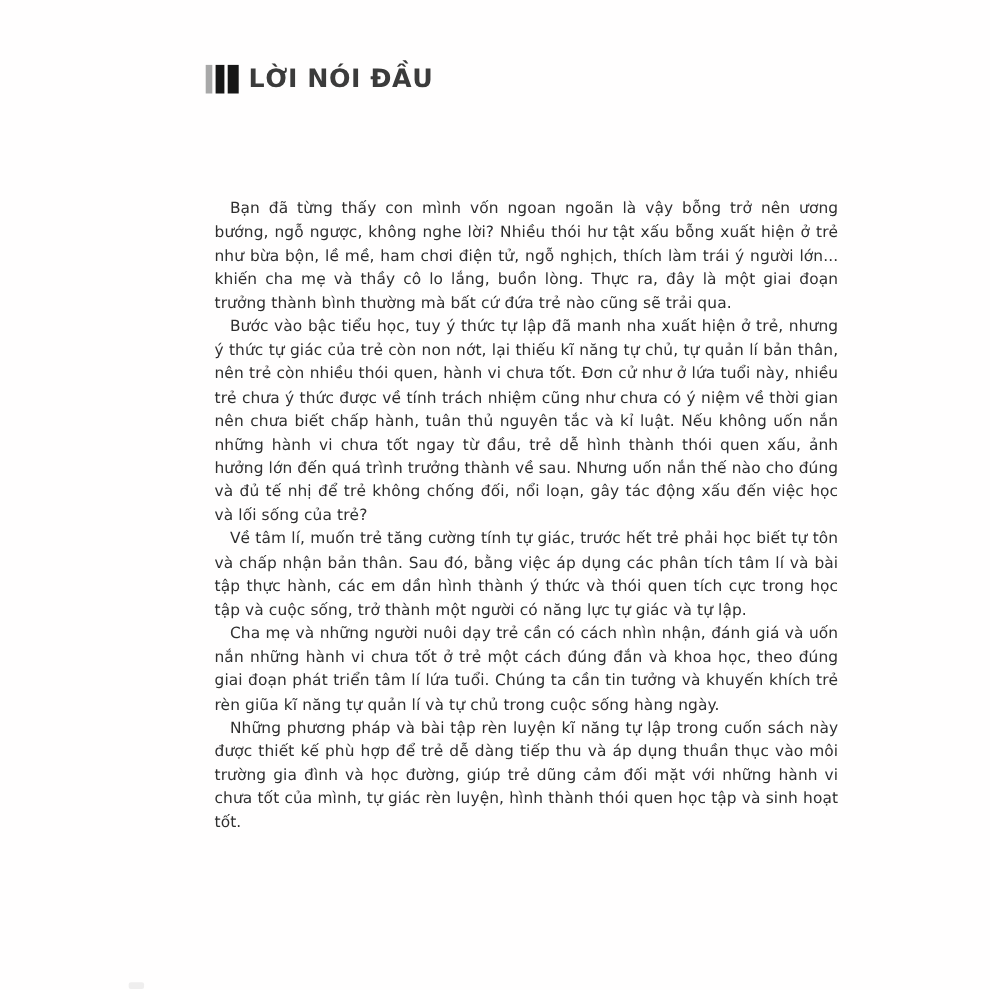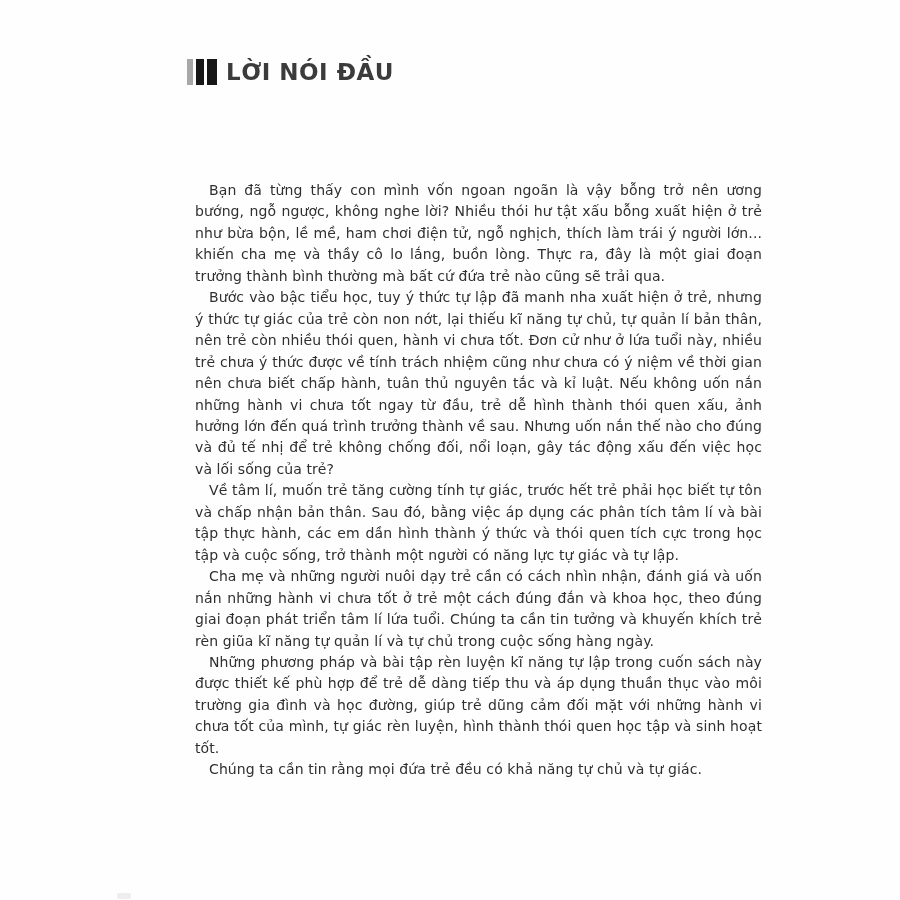--- a/index.html
+++ b/index.html
@@ -84,18 +84,17 @@
     </span>
     <h1 class="page-title" style="color: rgb(59, 59, 59);">LỜI NÓI ĐẦU</h1>
   </div>
 
   <div class="body-text" style="color: rgb(47, 47, 47);">
     <p>Bạn đã từng thấy con mình vốn ngoan ngoãn là vậy bỗng trở nên ương bướng, ngỗ ngược, không nghe lời? Nhiều thói hư tật xấu bỗng xuất hiện ở trẻ như bừa bộn, lề mề, ham chơi điện tử, ngỗ nghịch, thích làm trái ý người lớn... khiến cha mẹ và thầy cô lo lắng, buồn lòng. Thực ra, đây là một giai đoạn trưởng thành bình thường mà bất cứ đứa trẻ nào cũng sẽ trải qua.</p>
     <p>Bước vào bậc tiểu học, tuy ý thức tự lập đã manh nha xuất hiện ở trẻ, nhưng ý thức tự giác của trẻ còn non nớt, lại thiếu kĩ năng tự chủ, tự quản lí bản thân, nên trẻ còn nhiều thói quen, hành vi chưa tốt. Đơn cử như ở lứa tuổi này, nhiều trẻ chưa ý thức được về tính trách nhiệm cũng như chưa có ý niệm về thời gian nên chưa biết chấp hành, tuân thủ nguyên tắc và kỉ luật. Nếu không uốn nắn những hành vi chưa tốt ngay từ đầu, trẻ dễ hình thành thói quen xấu, ảnh hưởng lớn đến quá trình trưởng thành về sau. Nhưng uốn nắn thế nào cho đúng và đủ tế nhị để trẻ không chống đối, nổi loạn, gây tác động xấu đến việc học và lối sống của trẻ?</p>
     <p>Về tâm lí, muốn trẻ tăng cường tính tự giác, trước hết trẻ phải học biết tự tôn và chấp nhận bản thân. Sau đó, bằng việc áp dụng các phân tích tâm lí và bài tập thực hành, các em dần hình thành ý thức và thói quen tích cực trong học tập và cuộc sống, trở thành một người có năng lực tự giác và tự lập.</p>
     <p>Cha mẹ và những người nuôi dạy trẻ cần có cách nhìn nhận, đánh giá và uốn nắn những hành vi chưa tốt ở trẻ một cách đúng đắn và khoa học, theo đúng giai đoạn phát triển tâm lí lứa tuổi. Chúng ta cần tin tưởng và khuyến khích trẻ rèn giũa kĩ năng tự quản lí và tự chủ trong cuộc sống hàng ngày.</p>
     <p>Những phương pháp và bài tập rèn luyện kĩ năng tự lập trong cuốn sách này được thiết kế phù hợp để trẻ dễ dàng tiếp thu và áp dụng thuần thục vào môi trường gia đình và học đường, giúp trẻ dũng cảm đối mặt với những hành vi chưa tốt của mình, tự giác rèn luyện, hình thành thói quen học tập và sinh hoạt tốt.</p>
-    <p>Chúng ta cần tin rằng mọi đứa trẻ đều có khả năng tự chủ và tự giác.</p>
   </div>
 
   <div class="corner-artifact"></div>
 
 </div>
 
 </body></html>

